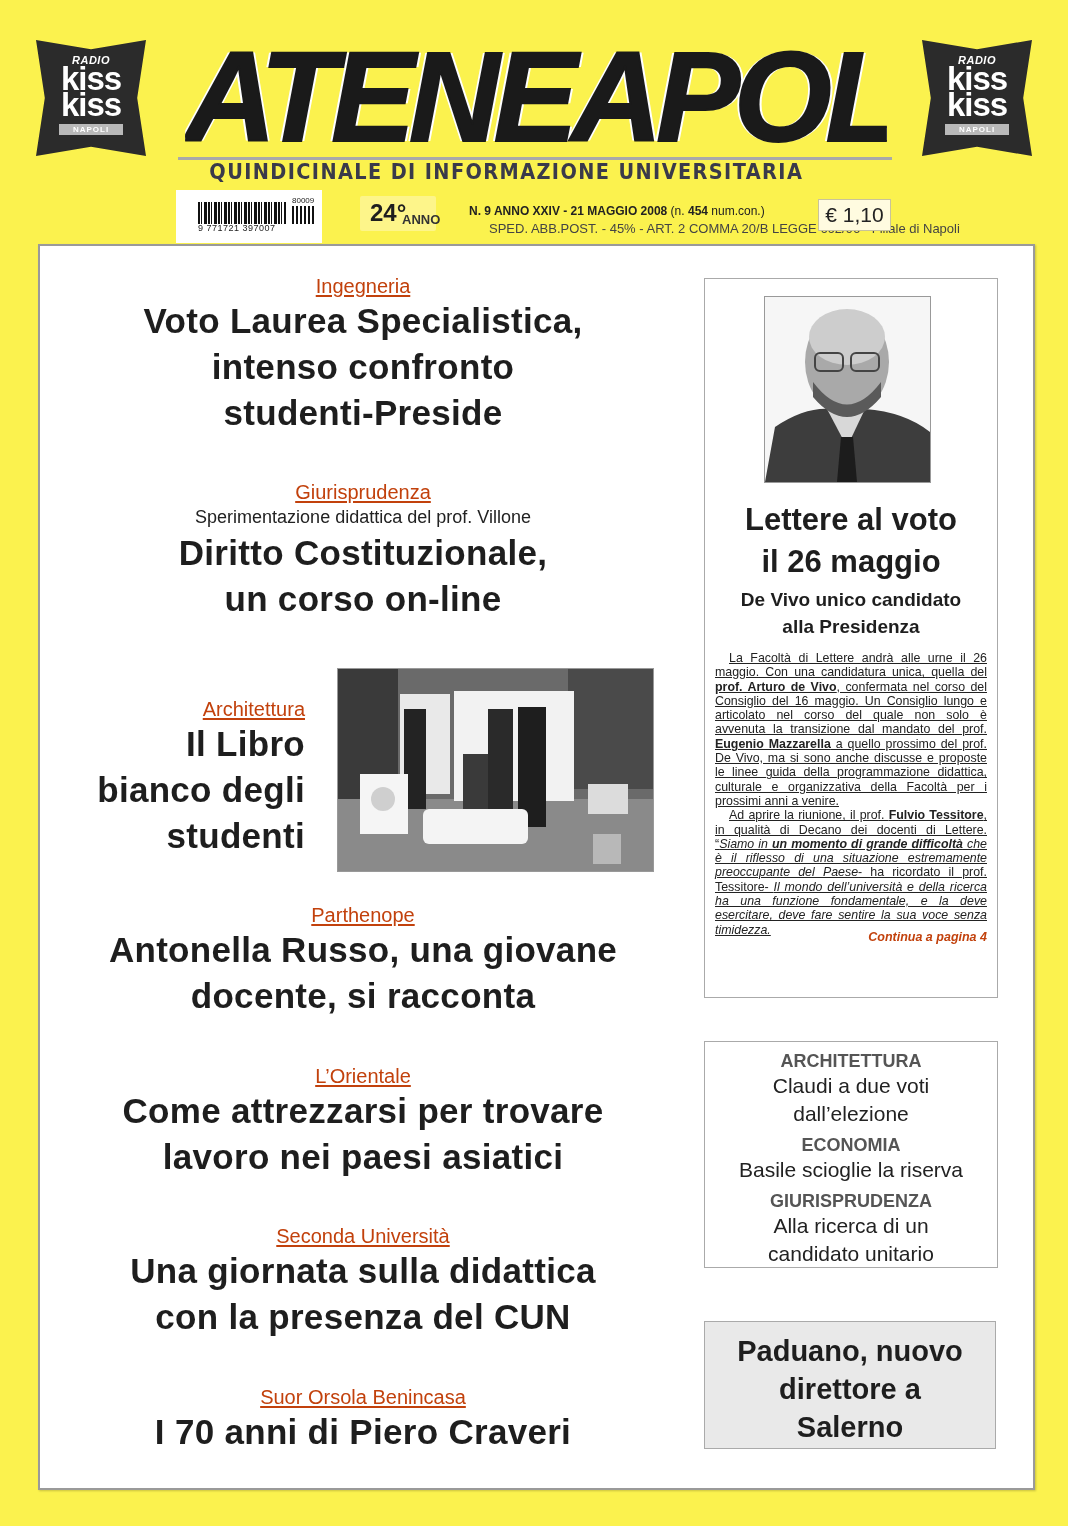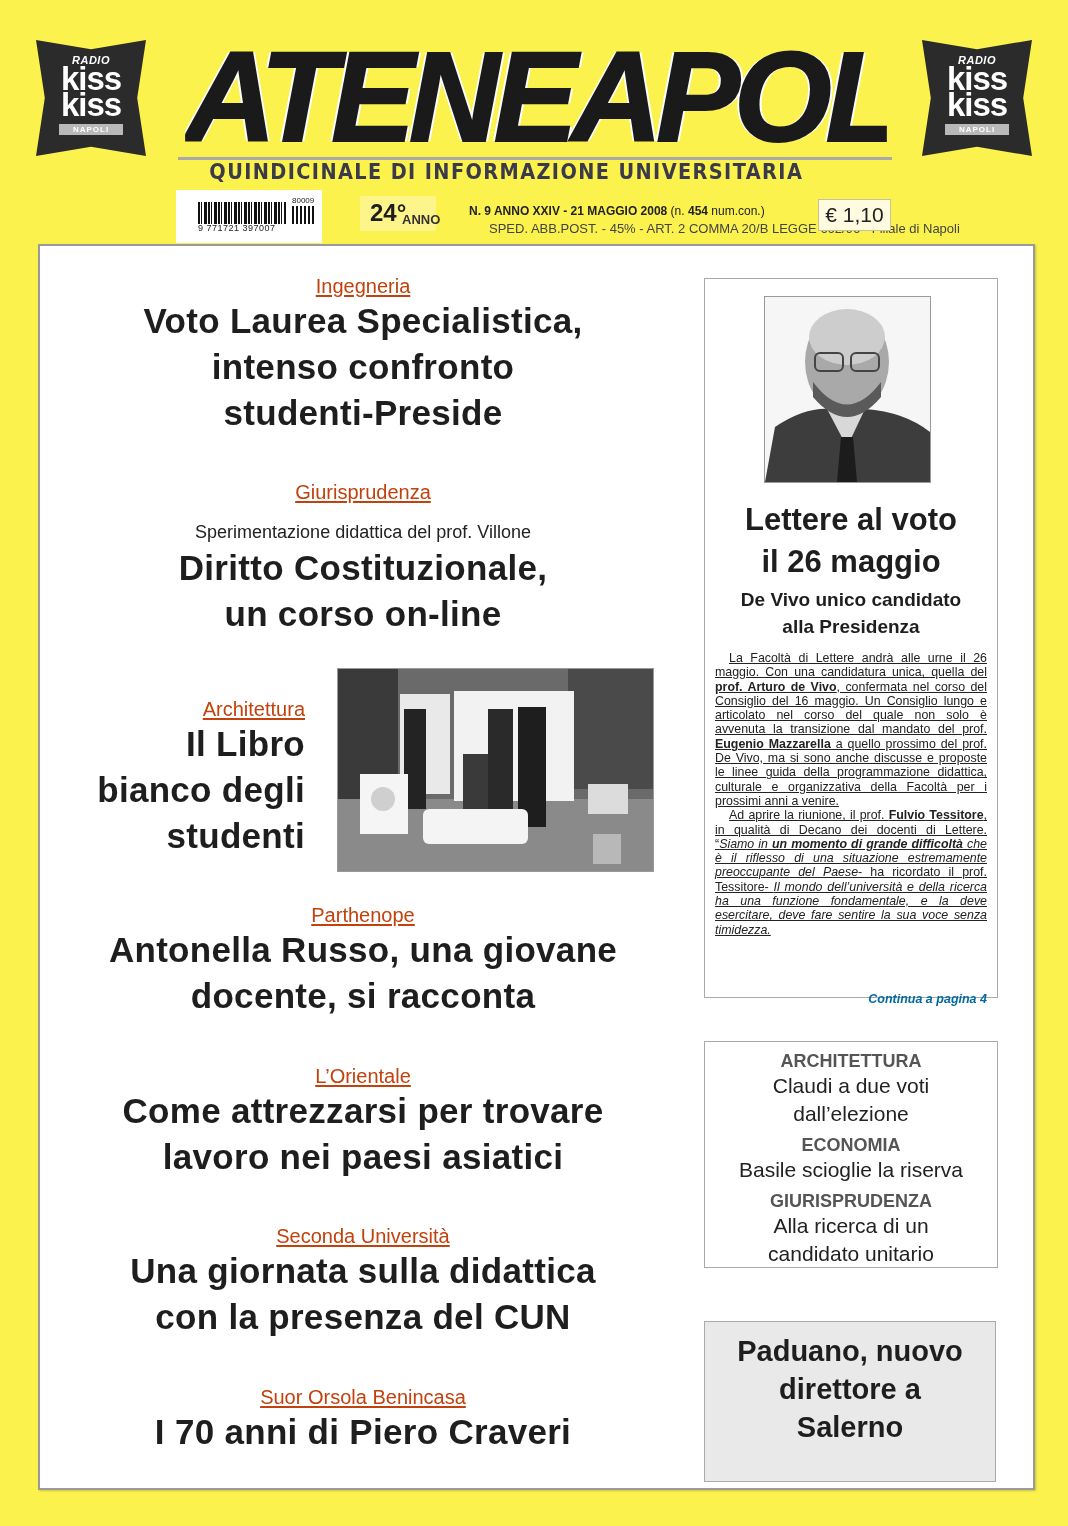--- a/index.html
+++ b/index.html
@@ -74,21 +74,21 @@
 
   
   .panel {
     position: absolute; left: 38px; top: 244px; width: 993px; height: 1242px;
     background: #fff; border: 2px solid #9a9a9a; box-shadow: 1px 1px 2px rgba(0,0,0,0.2);
   }
 
   .story { position: absolute; text-align: center; }
   .kicker { font-size: 20px; text-decoration: underline; text-underline-offset: 2px; color: #c2410c; }
   .headline { font-size: 35px; font-weight: bold; line-height: 46px; color: #1e1e1e; letter-spacing: 0.3px; }
-  .sub { font-size: 18px; color: #222; margin-top: 18px; margin-bottom: 2px; }
+  .sub { font-size: 18px; color: #222; margin-top: 3px; margin-bottom: 2px; }
 
   .photo {
     position: absolute; left: 337px; top: 668px; width: 315px; height: 202px;
     border: 1px solid #999; overflow: hidden; background: #5e5e5e;
   }
 
   
   .lettere-box {
     position: absolute; left: 704px; top: 278px; width: 292px; height: 718px;
     border: 1px solid #aaa; background: #fff;
@@ -99,31 +99,31 @@
   }
   .lettere-title { position: absolute; left: 0; top: 220px; width: 292px; text-align: center;
     font-size: 31px; font-weight: bold; line-height: 42px; color: #1e1e1e; }
   .lettere-sub { position: absolute; left: 0; top: 307px; width: 292px; text-align: center;
     font-size: 19px; font-weight: bold; line-height: 27px; color: #1e1e1e; }
   .lettere-body {
     position: absolute; left: 10px; top: 372px; width: 272px;
     font-size: 12.4px; line-height: 14.3px; color: #222; text-align: justify; hyphens: auto; text-decoration: underline;
   }
   .lettere-body p { margin: 0; text-indent: 14px; }
-  .continua { position: absolute; right: 10px; top: 713px; font-size: 12.5px; font-weight: bold; font-style: italic; color: #0369a1; }
+  .continua { position: absolute; right: 10px; top: 651px; font-size: 12.5px; font-weight: bold; font-style: italic; color: #c2410c; }
 
   .briefs {
     position: absolute; left: 704px; top: 1041px; width: 292px; height: 225px;
     border: 1px solid #aaa; background: #fff; text-align: center;
   }
   .brief-k { font-size: 18px; font-weight: bold; color: #555; line-height: 22px; }
   .brief-t { font-size: 21px; color: #222; line-height: 28px; }
 
   .paduano {
-    position: absolute; left: 704px; top: 1321px; width: 292px; height: 161px;
+    position: absolute; left: 704px; top: 1321px; width: 292px; height: 128px;
     border: 1px solid #aaa; background: #e9e9e9; text-align: center;
     font-size: 29px; font-weight: bold; line-height: 38px; color: #1e1e1e;
     padding-top: 10px; box-sizing: border-box;
   }
 </style>
 </head>
 <body>
 
 <div class="badge" style="left:36px;">
   <div class="radio">RADIO</div>

